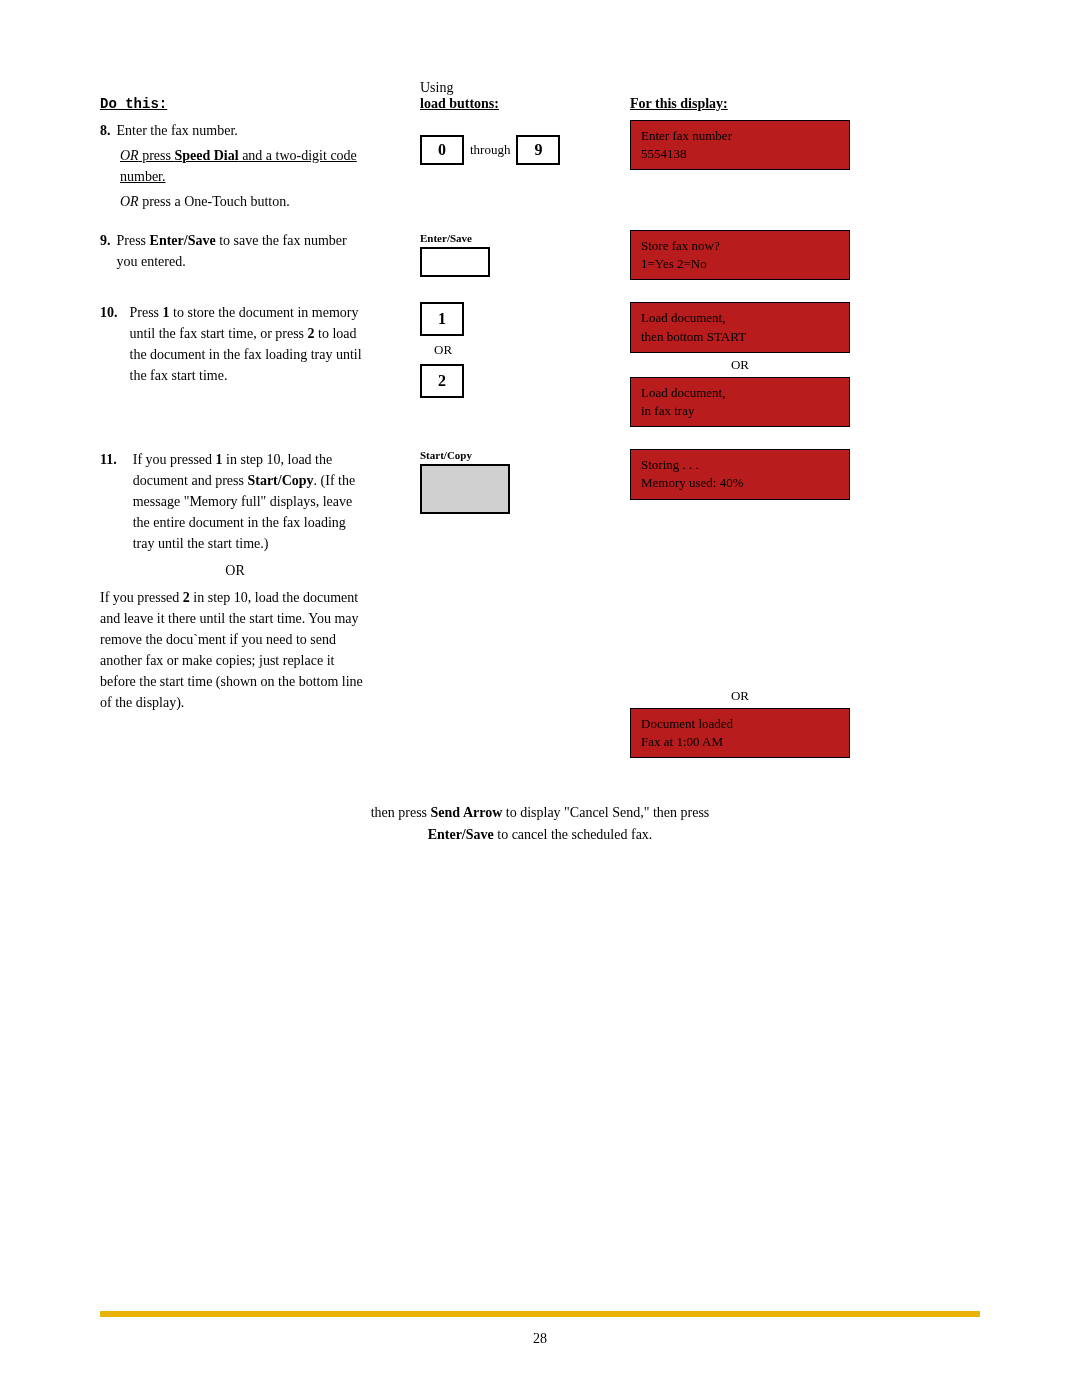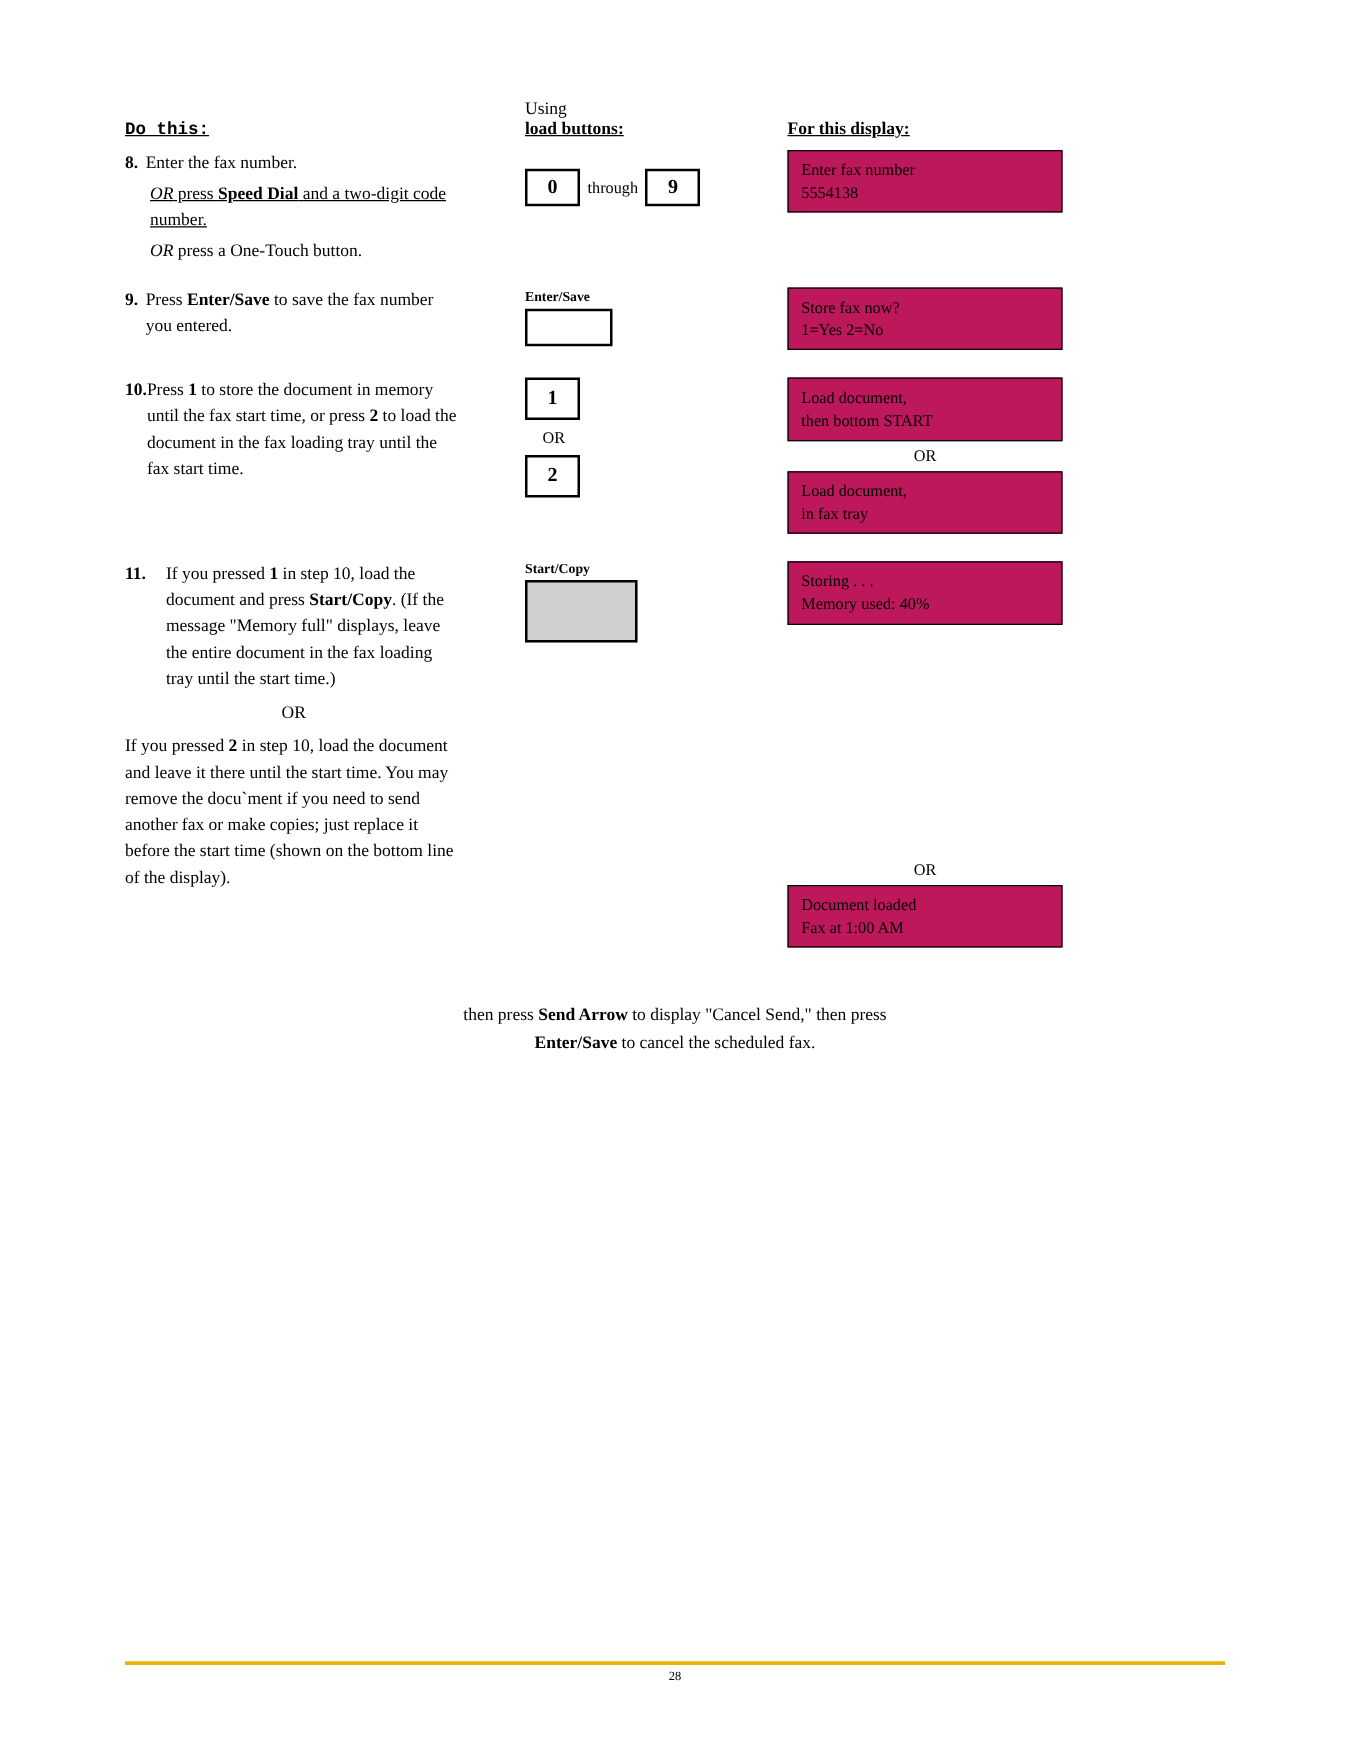--- a/index.html
+++ b/index.html
@@ -112,21 +112,21 @@
       display: flex;
       align-items: center;
     }
 
     
     .display-box {
       border: 1.5px solid #000;
       padding: 6px 10px;
       font-size: 13px;
       line-height: 1.4;
-      background: #be185d;
+      background: #b91c1c;
       min-width: 180px;
       margin-bottom: 4px;
     }
 
     
     .or-text {
       font-size: 13px;
       text-align: center;
       margin: 4px 0;
     }
@@ -142,24 +142,24 @@
       text-align: center;
       padding: 0 60px;
     }
 
     
     .page-footer {
       position: absolute;
       bottom: 50px;
       left: 100px;
       right: 100px;
-      border-top: 3px solid #eab308;
+      border-top: 6px solid #eab308;
       text-align: center;
-      padding-top: 4px;
-      font-size: 10px;
+      padding-top: 14px;
+      font-size: 14px;
     }
 
     .label-small {
       font-size: 11px;
       font-weight: bold;
       margin-bottom: 3px;
     }
   </style>
 </head>
 <body>
@@ -228,21 +228,21 @@
     <div class="col-display-content">
       <div class="display-box">
         <div>Store fax now?</div>
         <div>1=Yes   2=No</div>
       </div>
     </div>
   </div>
 
   <div class="content-row" style="margin-top:18px;">
     <div class="col-do-content" style="width:270px;">
-      <div style="display:flex; gap:0;">
+      <div style="display:flex; gap:12px;">
         <span class="bold" style="white-space:nowrap;">10.</span>
         <span>Press <span class="bold">1</span> to store the document in memory until the fax start time, or press <span class="bold">2</span> to load the document in the fax loading tray until the fax start time.</span>
       </div>
     </div>
     <div class="col-buttons-content">
       <div>
         <div class="btn-1">1</div>
       </div>
       <div class="or-center" style="font-size:13px; margin:6px 0; padding-left:14px;">OR</div>
       <div>

